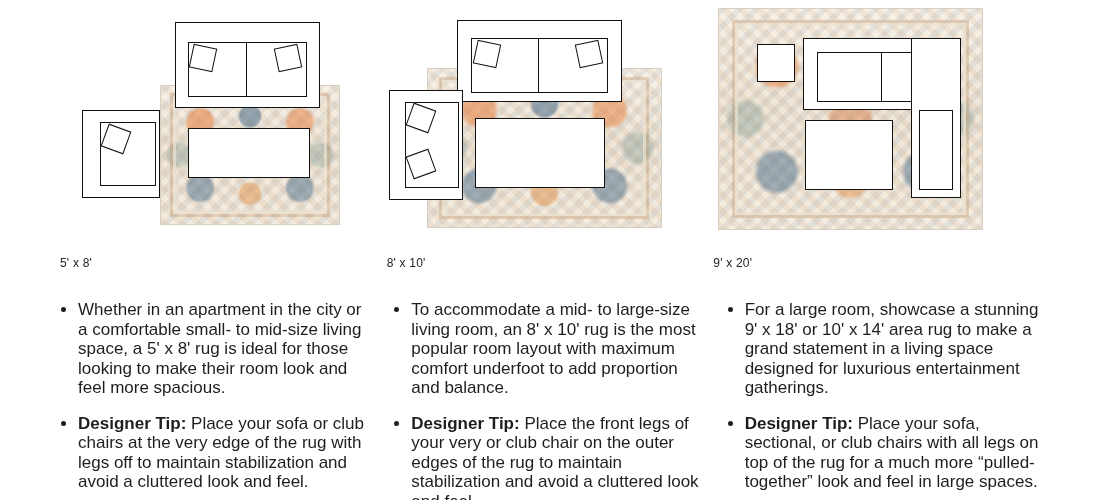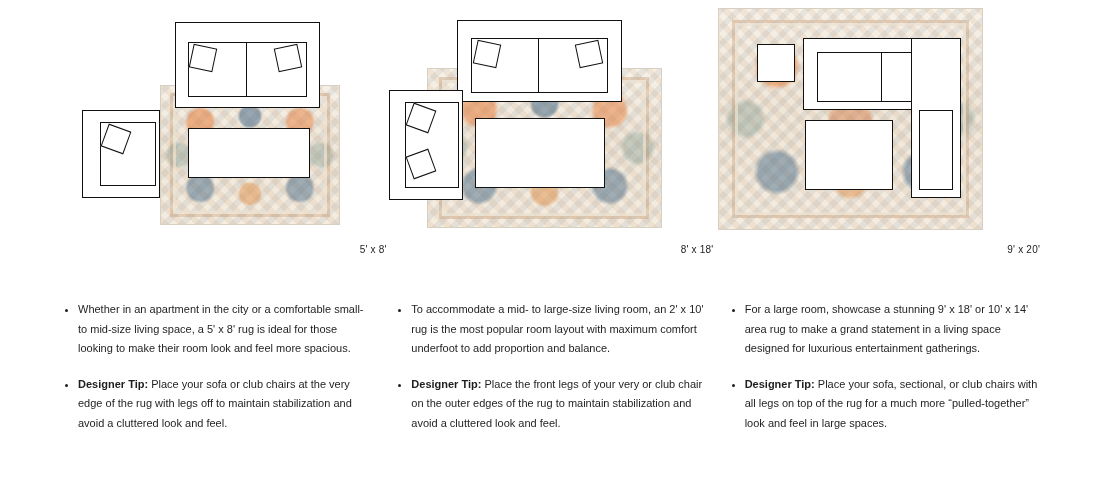--- a/index.html
+++ b/index.html
@@ -33,25 +33,25 @@
     position: relative;
     width: 330px;
     height: 270px;
   }
   .diagram-stage {
     position: relative;
     width: 100%;
     height: 240px;
   }
   .size-caption {
-    text-align: right;
-    font-size: 10px;
+    text-align: left;
+    font-size: 12px;
     color: #222;
     letter-spacing: 0.2px;
-    margin-top: 4px;
+    margin-top: 16px;
   }
 
   
   .rug {
     position: absolute;
     box-sizing: border-box;
     border: 1px solid #d9cfc0;
     background-color: #f3ece1;
     background-image:
       radial-gradient(circle at 22% 26%, rgba(229,126,60,0.55) 0 7%, rgba(229,126,60,0) 9%),
@@ -97,21 +97,21 @@
   }
   .text-col {
     width: 330px;
   }
   ul.bullets {
     margin: 0;
     padding-left: 18px;
     list-style: disc;
   }
   ul.bullets li {
-    font-size: 11px;
+    font-size: 17px;
     line-height: 19.5px;
     color: #1e1e1e;
     margin-bottom: 16px;
   }
   ul.bullets li:last-child { margin-bottom: 0; }
   .tip-label { font-weight: bold; }
 </style>
 </head>
 <body>
 
@@ -150,21 +150,21 @@
         <div class="furn thin" style="left:88px; top:42px; width:24px; height:24px; transform:rotate(12deg);"></div>
         <div class="furn thin" style="left:190px; top:42px; width:24px; height:24px; transform:rotate(-12deg);"></div>
 
         <div class="furn" style="left:2px; top:90px; width:74px; height:110px;"></div>
         <div class="furn thin nofill" style="left:18px; top:102px; width:54px; height:86px;"></div>
         <div class="furn thin" style="left:22px; top:106px; width:24px; height:24px; transform:rotate(20deg);"></div>
         <div class="furn thin" style="left:22px; top:152px; width:24px; height:24px; transform:rotate(-20deg);"></div>
 
         <div class="furn" style="left:88px; top:118px; width:130px; height:70px;"></div>
       </div>
-      <div class="size-caption">8' x 18'</div>
+      <div class="size-caption">8' x 10'</div>
     </div>
 
     <div class="diagram-cell">
       <div class="diagram-stage">
 
         <div class="rug" style="left:5px; top:8px; width:265px; height:222px;"></div>
 
         <div class="furn" style="left:90px; top:38px; width:158px; height:72px;"></div>
         <div class="furn thin nofill" style="left:104px; top:52px; width:130px; height:50px;"></div>
         <div class="furn thin nofill" style="left:104px; top:52px; width:65px; height:50px;"></div>
@@ -185,21 +185,21 @@
 
     <div class="text-col">
       <ul class="bullets">
         <li><span>Whether in an apartment in the city or a comfortable small- to mid-size living space, a 5' x 8' rug is ideal for those looking to make their room look and feel more spacious.</span></li>
         <li><span class="tip-label">Designer Tip:</span><span> Place your sofa or club chairs at the very edge of the rug with legs off to maintain stabilization and avoid a cluttered look and feel.</span></li>
       </ul>
     </div>
 
     <div class="text-col">
       <ul class="bullets">
-        <li><span>To accommodate a mid- to large-size living room, an 2' x 10' rug is the most popular room layout with maximum comfort underfoot to add proportion and balance.</span></li>
+        <li><span>To accommodate a mid- to large-size living room, an 8' x 10' rug is the most popular room layout with maximum comfort underfoot to add proportion and balance.</span></li>
         <li><span class="tip-label">Designer Tip:</span><span> Place the front legs of your very or club chair on the outer edges of the rug to maintain stabilization and avoid a cluttered look and feel.</span></li>
       </ul>
     </div>
 
     <div class="text-col">
       <ul class="bullets">
         <li><span>For a large room, showcase a stunning 9' x 18' or 10' x 14' area rug to make a grand statement in a living space designed for luxurious entertainment gatherings.</span></li>
         <li><span class="tip-label">Designer Tip:</span><span> Place your sofa, sectional, or club chairs with all legs on top of the rug for a much more “pulled-together” look and feel in large spaces.</span></li>
       </ul>
     </div>

